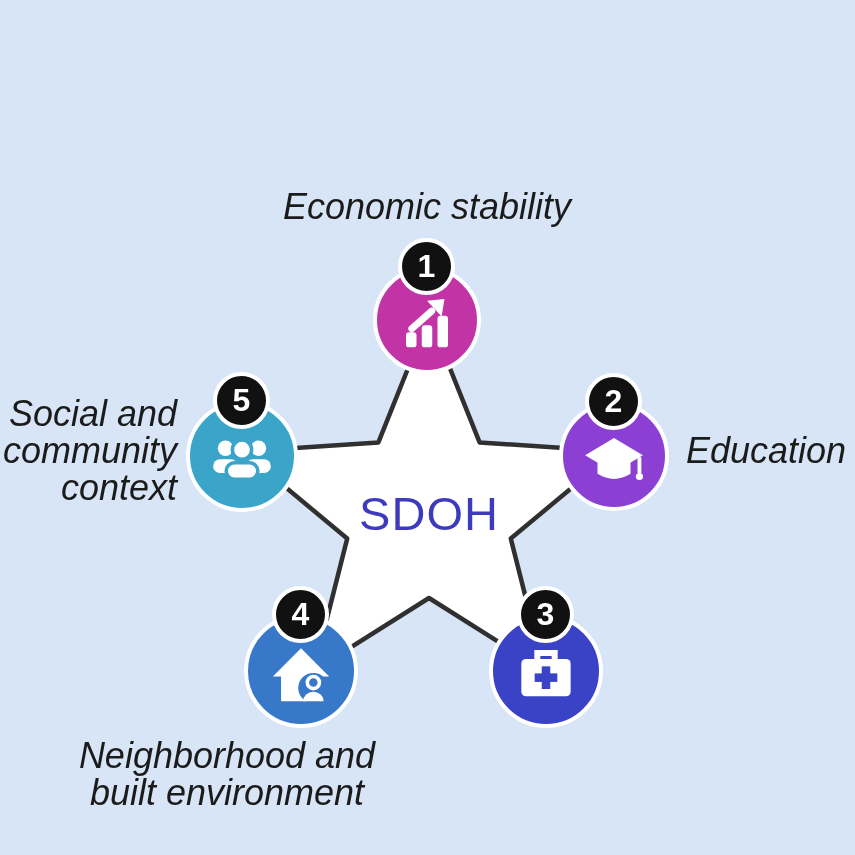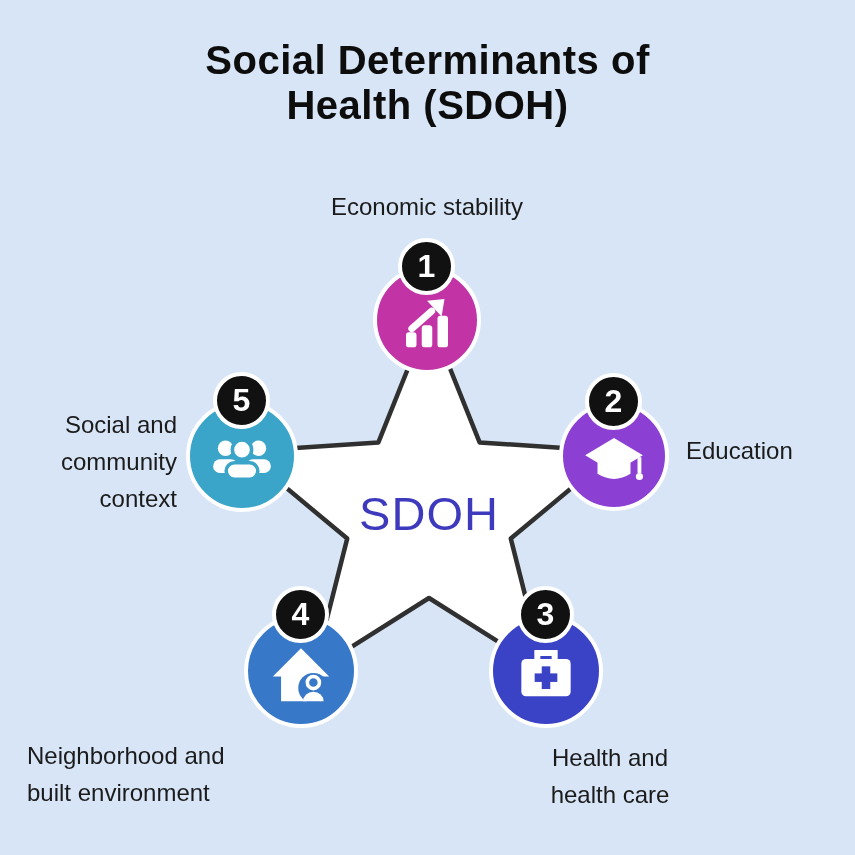--- a/index.html
+++ b/index.html
@@ -34,36 +34,35 @@
     background:var(--badge-bg,#111);color:var(--badge-text,#fff);
     display:flex;align-items:center;justify-content:center;
     font-size:32px;font-weight:bold;box-sizing:content-box;
   }
   .badge-1{left:398px;top:238px;}
   .badge-2{left:585px;top:373px;}
   .badge-3{left:517px;top:586px;}
   .badge-4{left:272px;top:586px;}
   .badge-5{left:213px;top:372px;}
   .node-label{
-    position:absolute;font-size:24px;line-height:37px;color:var(--label-text,#1b1b1b);
+    position:absolute;font-size:36px;line-height:37px;color:var(--label-text,#1b1b1b);
     white-space:pre-line;
+    font-style:italic;
   }
   .label-1{left:177px;top:188px;width:500px;text-align:center;}
   .label-2{left:686px;top:432px;text-align:right;}
   .label-3{left:410px;top:739px;width:400px;text-align:center;}
-  .label-4{left:27px;top:737px;width:400px;}
-  .label-5{left:0;top:406px;width:177px;text-align:right;}
+  .label-4{left:27px;top:737px;width:400px;text-align:center;}
+  .label-5{left:0;top:395px;width:177px;text-align:right;}
 </style>
 </head>
 <body>
 
 <div class="stage">
 
-  <h1 class="title">Social Determinants of
-Health (SDOH)</h1>
 
   <svg class="star-svg" width="855" height="855" viewBox="0 0 855 855">
     <polygon class="star" points="429,316 479.6,442.4 615.4,451.4 510.8,538.6 544.2,670.6 429,598 313.8,670.6 347.2,538.6 242.6,451.4 378.4,442.4"></polygon>
   </svg>
 
   <div class="sdoh">SDOH</div>
 
   <div class="circle circle-1">
     <svg width="56" height="56" viewBox="0 0 48 48">
       <rect x="6" y="31" width="9" height="13" rx="2.5" fill="#fff"></rect>
@@ -89,22 +88,20 @@
 
   <div class="circle circle-3">
     <svg width="64" height="64" viewBox="0 0 48 48">
       <path d="M17.5 13 L17.5 7.5 L30.5 7.5 L30.5 13" fill="none" stroke="#fff" stroke-width="4.5"></path>
       <rect x="5.5" y="12" width="37" height="28" rx="3.5" fill="#fff"></rect>
       <rect x="20.8" y="17.5" width="6.4" height="17" fill="currentColor"></rect>
       <rect x="15.5" y="22.8" width="17" height="6.4" fill="currentColor"></rect>
     </svg>
   </div>
   <div class="badge badge-3">3</div>
-  <div class="node-label label-3">Health and
-health care</div>
 
   <div class="circle circle-4">
     <svg width="66" height="66" viewBox="0 0 48 48">
       <path d="M24 4.5 L44.5 25 L38.5 25 L38.5 43 L9.5 43 L9.5 25 L3.5 25 Z" fill="#fff"></path>
       <circle cx="33" cy="33.5" r="11" fill="currentColor"></circle>
       <circle cx="33" cy="29.5" r="4.4" fill="currentColor" stroke="#fff" stroke-width="2.6"></circle>
       <path d="M25.6 43 a7.4 6.8 0 0 1 14.8 0 Z" fill="#fff"></path>
     </svg>
   </div>
   <div class="badge badge-4">4</div>

